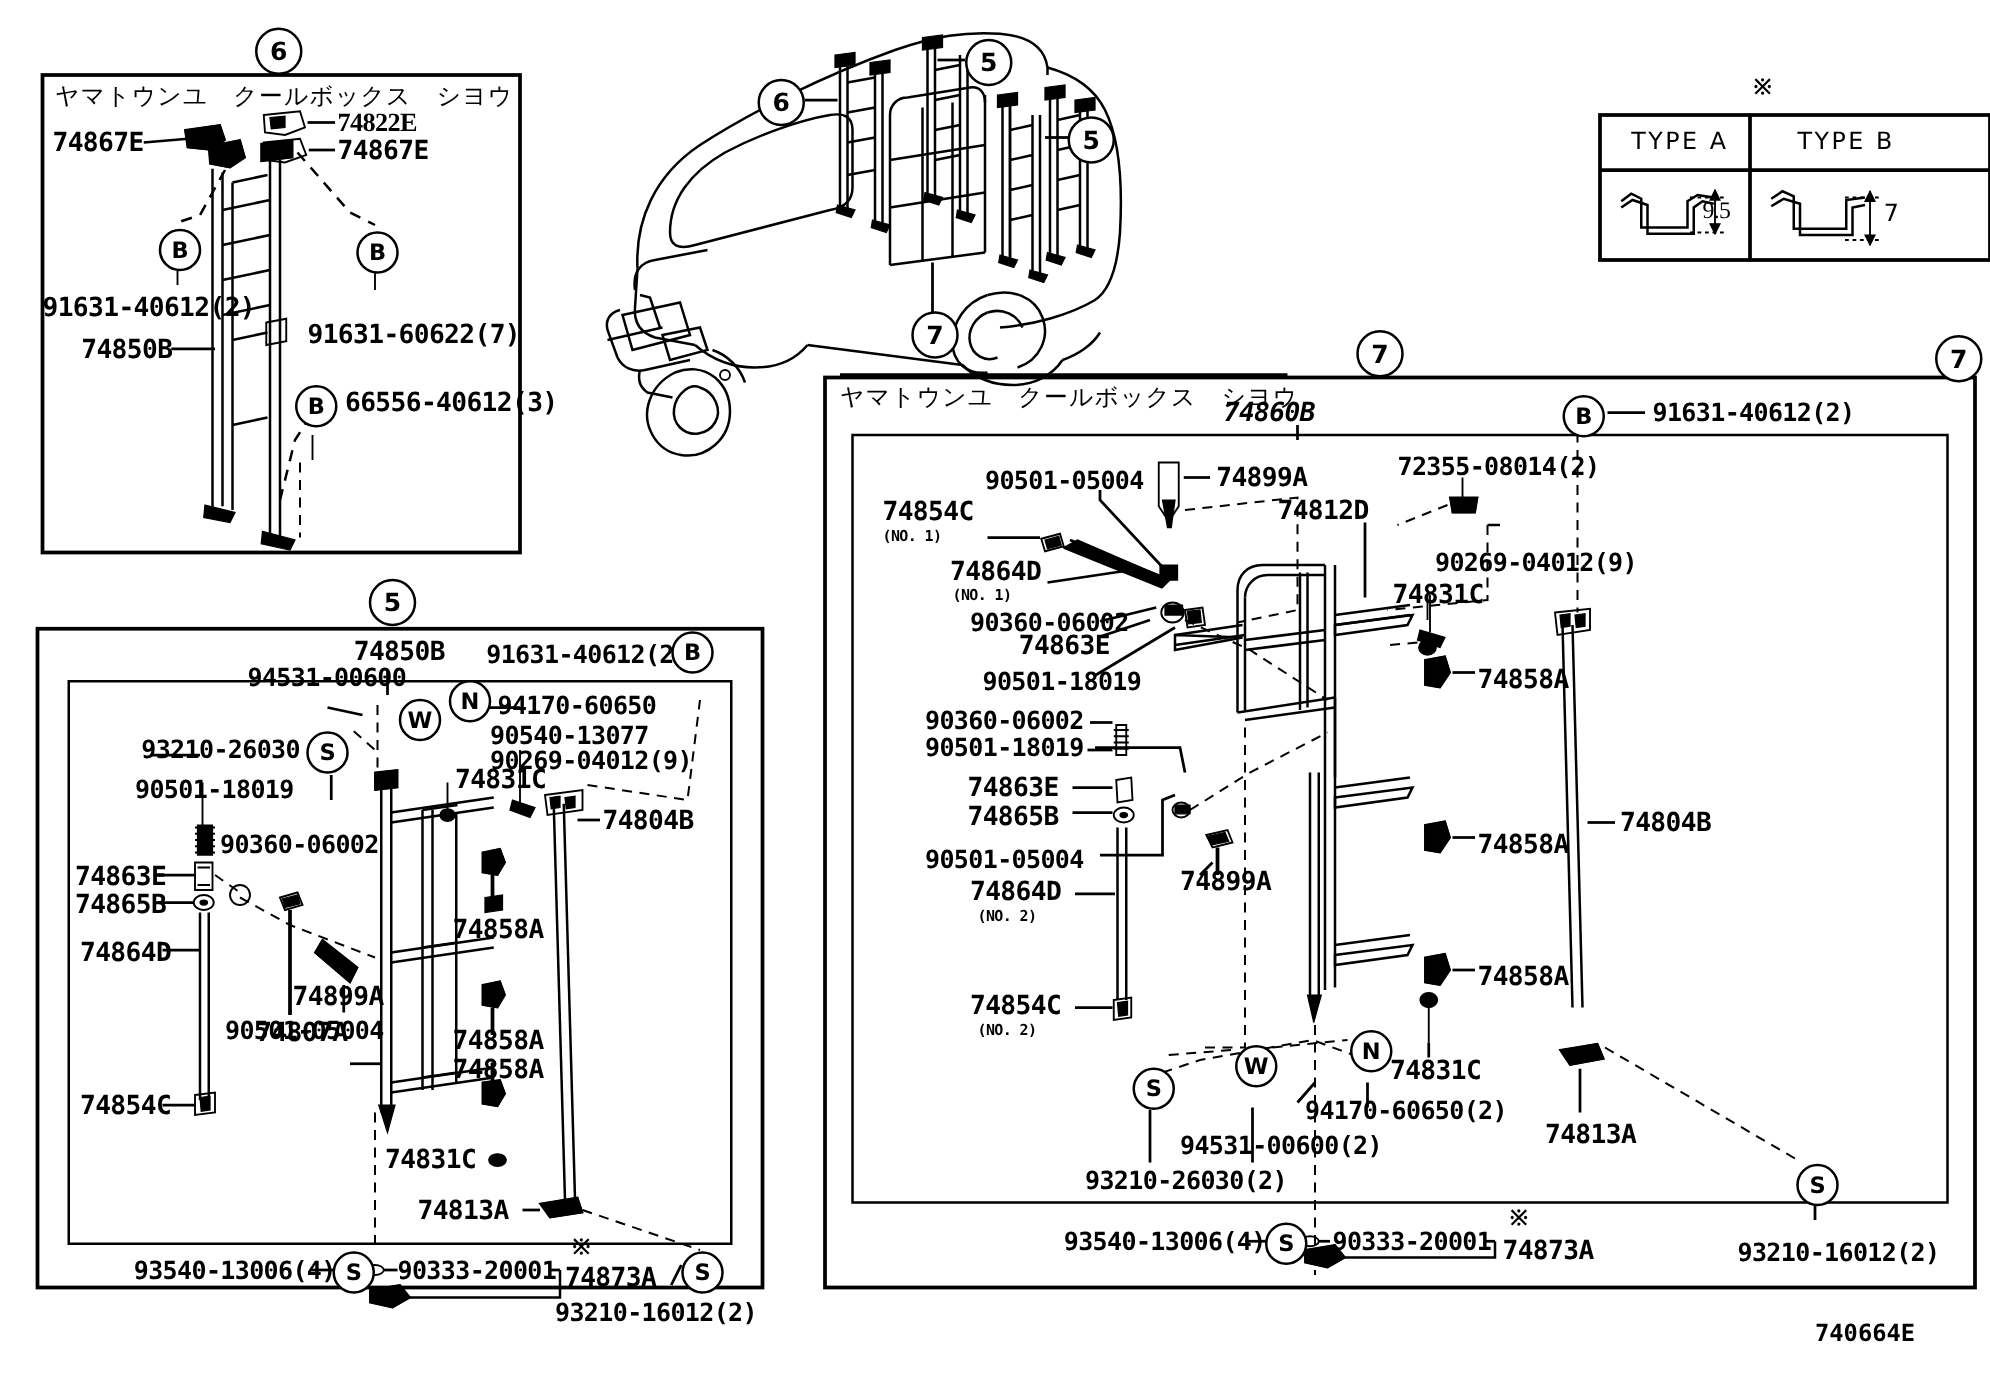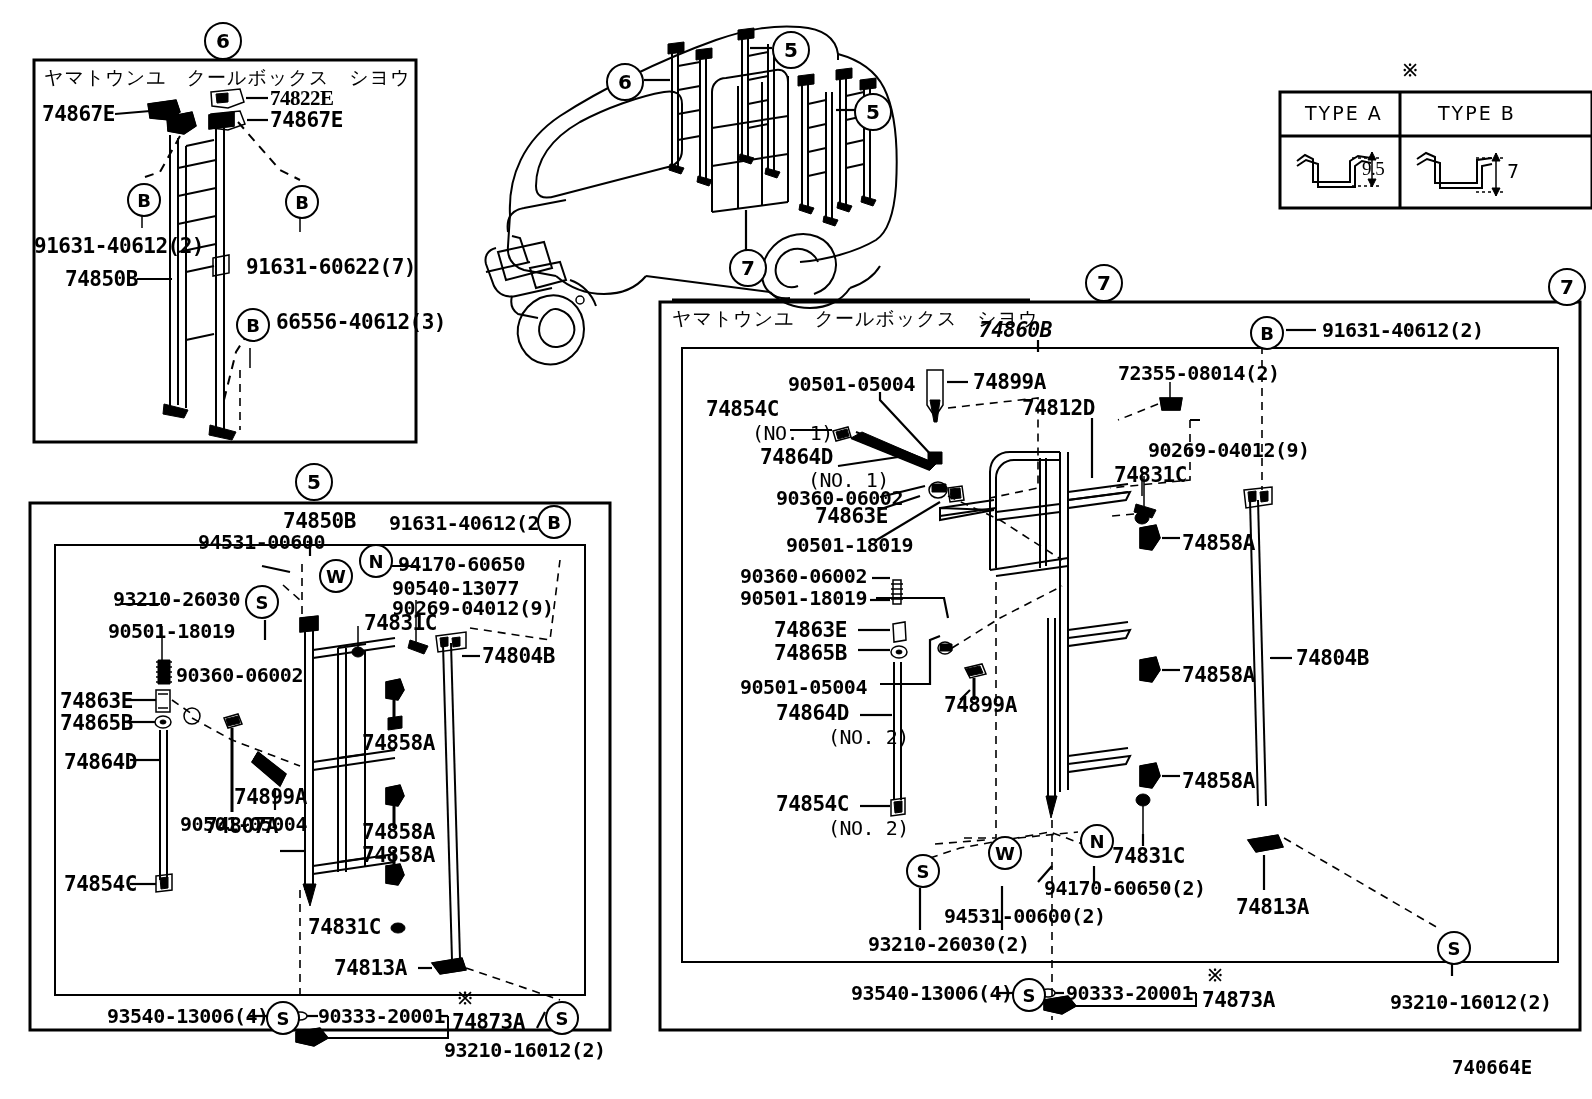--- a/index.html
+++ b/index.html
@@ -4,21 +4,21 @@
 <style>
   html,body{margin:0;padding:0;background:#ffffff;}
   body{width:1592px;height:1099px;position:relative;overflow:hidden;
        font-family:"DejaVu Sans Mono","Liberation Mono",monospace;color:#000;}
   .stage{position:absolute;left:0;top:0;width:1592px;height:1099px;}
   svg.layer{position:absolute;left:0;top:0;width:1592px;height:1099px;overflow:visible;}
   .lbl{position:absolute;white-space:nowrap;font-family:"DejaVu Sans Mono","Liberation Mono",monospace;
        font-weight:700;color:#000;line-height:1;letter-spacing:-0.5px;}
   .pn{font-size:21px;}
   .pn2{font-size:20px;}
-  .sub{font-size:20px;font-weight:400;margin-left:46px;}
+  .sub{font-size:12px;font-weight:700;}
   .kata{font-size:19px;font-weight:400;font-family:"DejaVu Sans","Liberation Sans",sans-serif;letter-spacing:1px;}
   .typehdr{font-size:19px;font-weight:400;letter-spacing:2px;font-family:"DejaVu Sans","Liberation Sans",sans-serif;}
   .dim{font-size:19px;font-weight:400;font-family:"DejaVu Sans","Liberation Sans",sans-serif;}
   .footcode{font-size:19px;font-weight:700;letter-spacing:0px;}
   .aster{font-size:17px;font-weight:700;}
   .callout{position:absolute;border:2.5px solid #000;border-radius:50%;background:#fff;
            display:flex;align-items:center;justify-content:center;
            font-family:"DejaVu Sans","Liberation Sans",sans-serif;font-weight:700;}
   .co-lg{width:34px;height:34px;font-size:20px;}
   .co-md{width:30px;height:30px;font-size:18px;}

